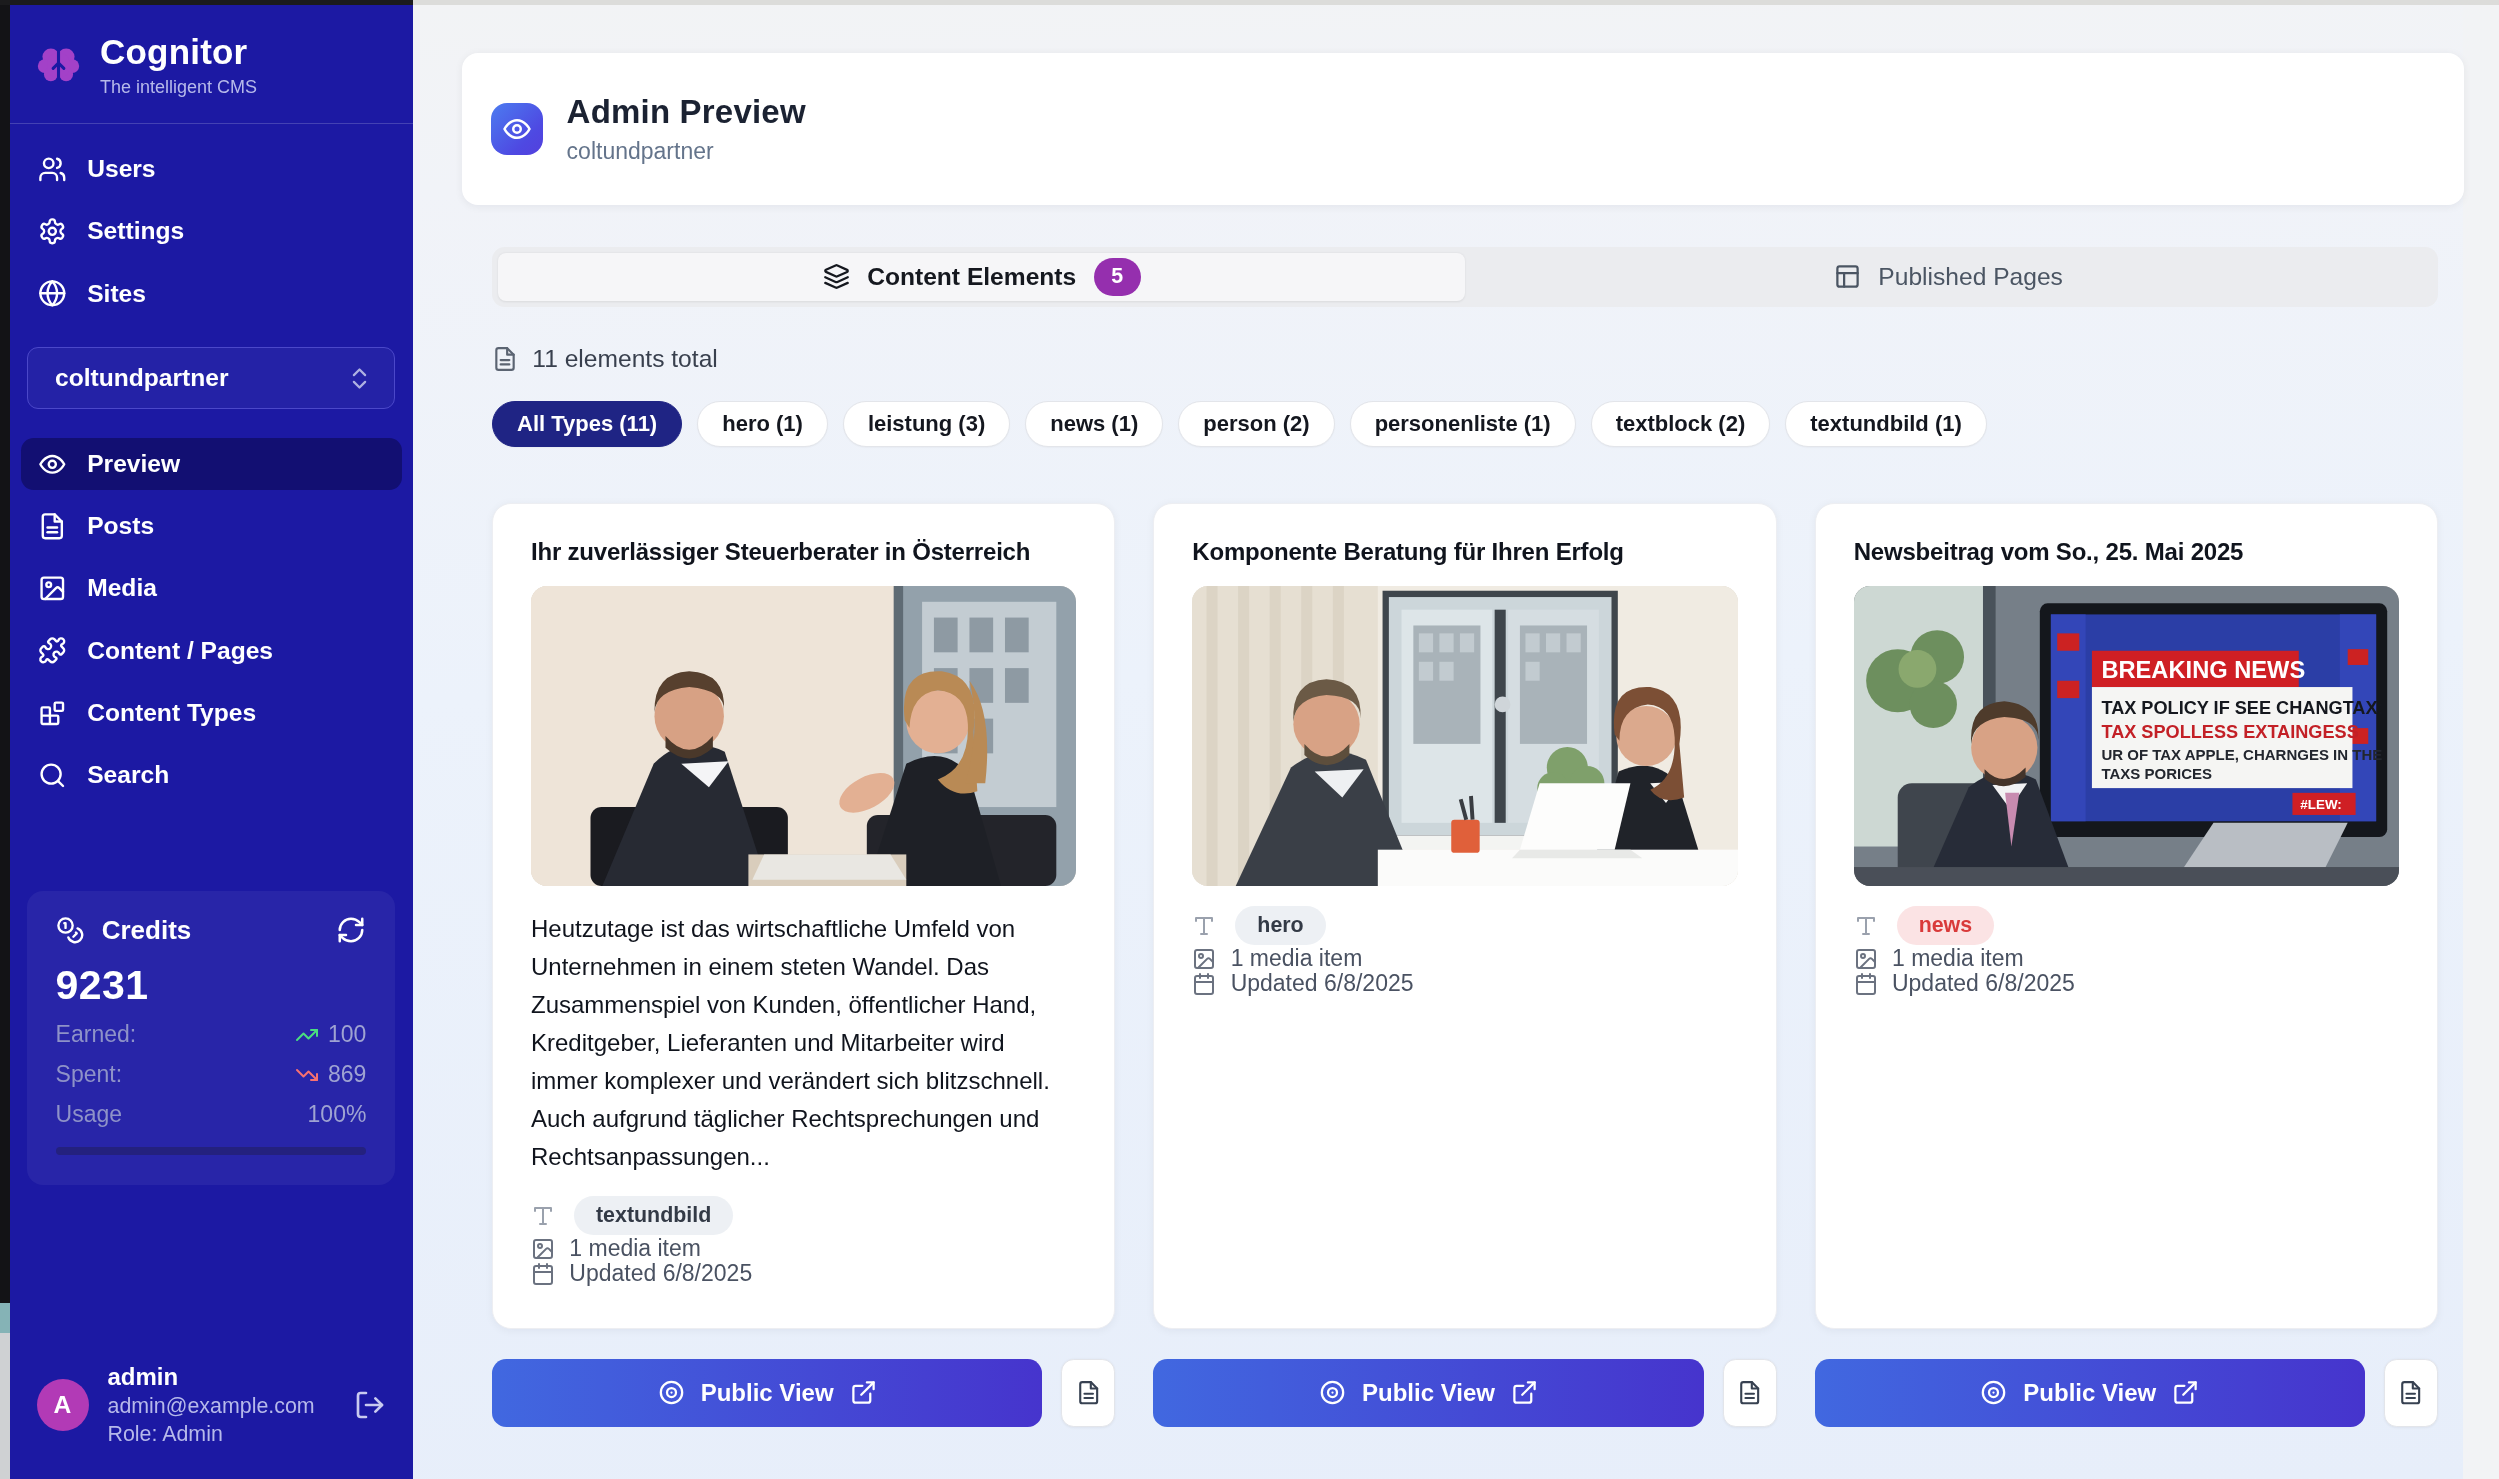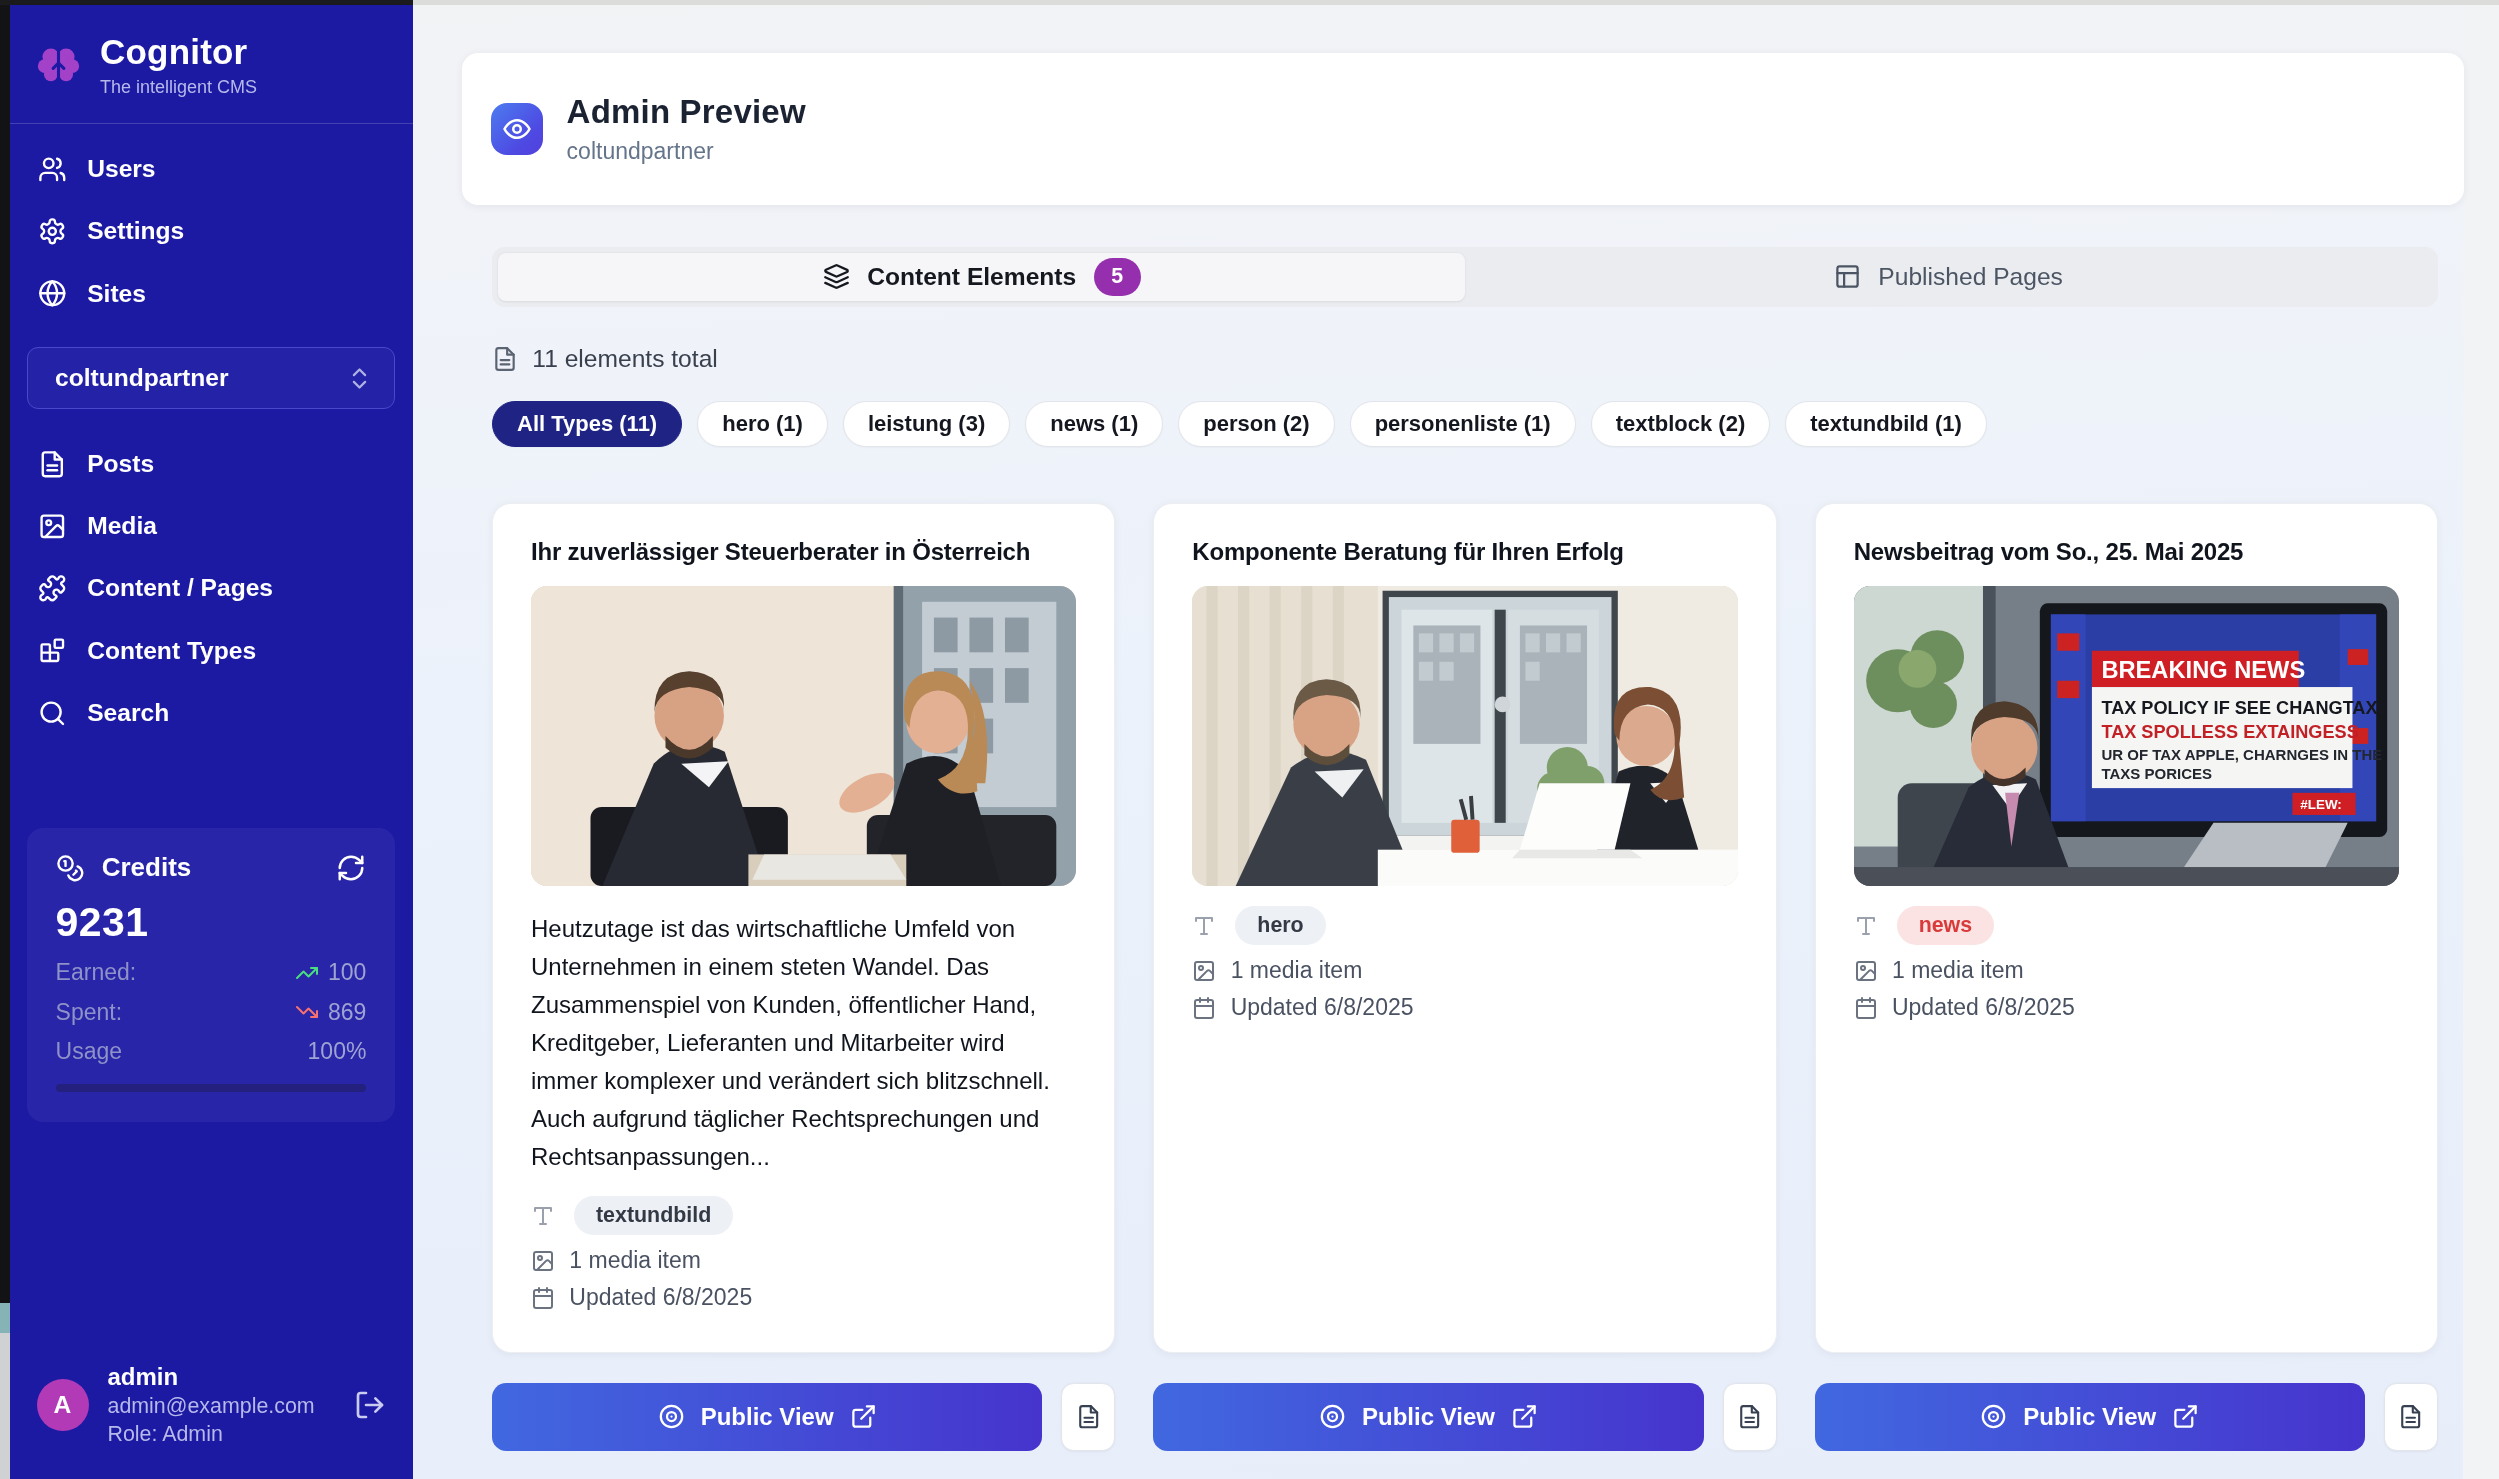--- a/index.html
+++ b/index.html
@@ -101,21 +101,21 @@
   .card-title { font-size:24px; font-weight:700; color:#10141d; line-height:32px;
                 margin-bottom:17.5px; letter-spacing:-0.2px; white-space:nowrap; }
   .figure { height:300px; border-radius:16px; overflow:hidden; background:#dcd5ca; }
   .figure svg { width:100%; height:100%; display:block; }
   .excerpt { margin-top:24px; font-size:24px; line-height:38px; color:#10141d; }
   .type-row { margin-top:20px; display:flex; align-items:center; gap:19px; height:40px; }
   .type-row .icn { width:24px; height:24px; color:#9aa1ad; }
   .pill { padding:7.1px 22px; border-radius:793px; font-size:21.4px; font-weight:700;
           background:#edf0f4; color:#333a46; }
   .pill.red { background:#fbe3e4; color:#d93a3a; }
-  .meta-row { margin-top:12px; display:flex; align-items:center; gap:14.3px;
+  .meta-row { display:flex; align-items:center; gap:14.3px;
               color:#4a5262; font-size:23px; height:25.4px; }
   .meta-row .icn { width:24px; height:24px; color:#6b7280; }
 
   .buttons-row { margin-top:30px; display:flex; gap:38px; }
   .btn-group { flex:1; display:flex; gap:19px; }
   .pv-btn { flex:1; height:68px; border-radius:14.3px; border:none; cursor:pointer;
             background:linear-gradient(90deg,#4168e0 0%,#4634cd 100%); color:#fff;
             font-size:24px; font-weight:600; font-family:inherit;
             display:flex; align-items:center; justify-content:center; gap:16px; }
   .pv-btn .icn { width:27px; height:27px; }
@@ -294,20 +294,26 @@
   </nav>
 
   <div class="site-select">
     <span class="val">coltundpartner</span>
     <svg class="icn" viewBox="0 0 24 24" fill="none" stroke="currentColor" stroke-width="2" stroke-linecap="round" stroke-linejoin="round">
         <use href="#i-chevrons-up-down"></use>
       </svg>
   </div>
 
   <nav class="nav">
+    <div class="nav-item active">
+      <svg class="icn" viewBox="0 0 24 24" fill="none" stroke="currentColor" stroke-width="2" stroke-linecap="round" stroke-linejoin="round">
+          <use href="#i-eye"></use>
+        </svg>
+      <span>Preview</span>
+    </div>
     <div class="nav-item">
       <svg class="icn" viewBox="0 0 24 24" fill="none" stroke="currentColor" stroke-width="2" stroke-linecap="round" stroke-linejoin="round">
           <use href="#i-file-text"></use>
         </svg>
       <span>Posts</span>
     </div>
     <div class="nav-item">
       <svg class="icn" viewBox="0 0 24 24" fill="none" stroke="currentColor" stroke-width="2" stroke-linecap="round" stroke-linejoin="round">
           <use href="#i-image"></use>
         </svg>

